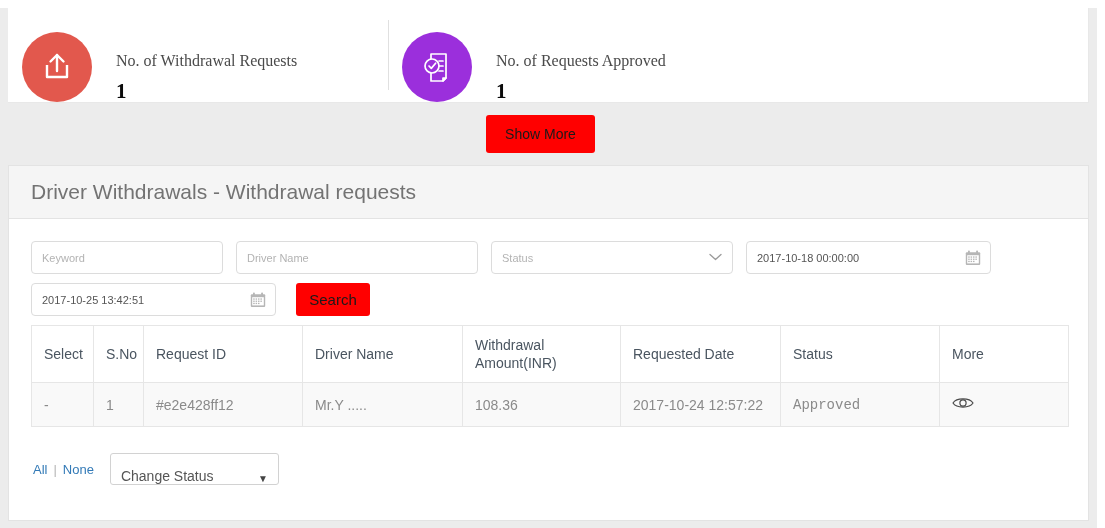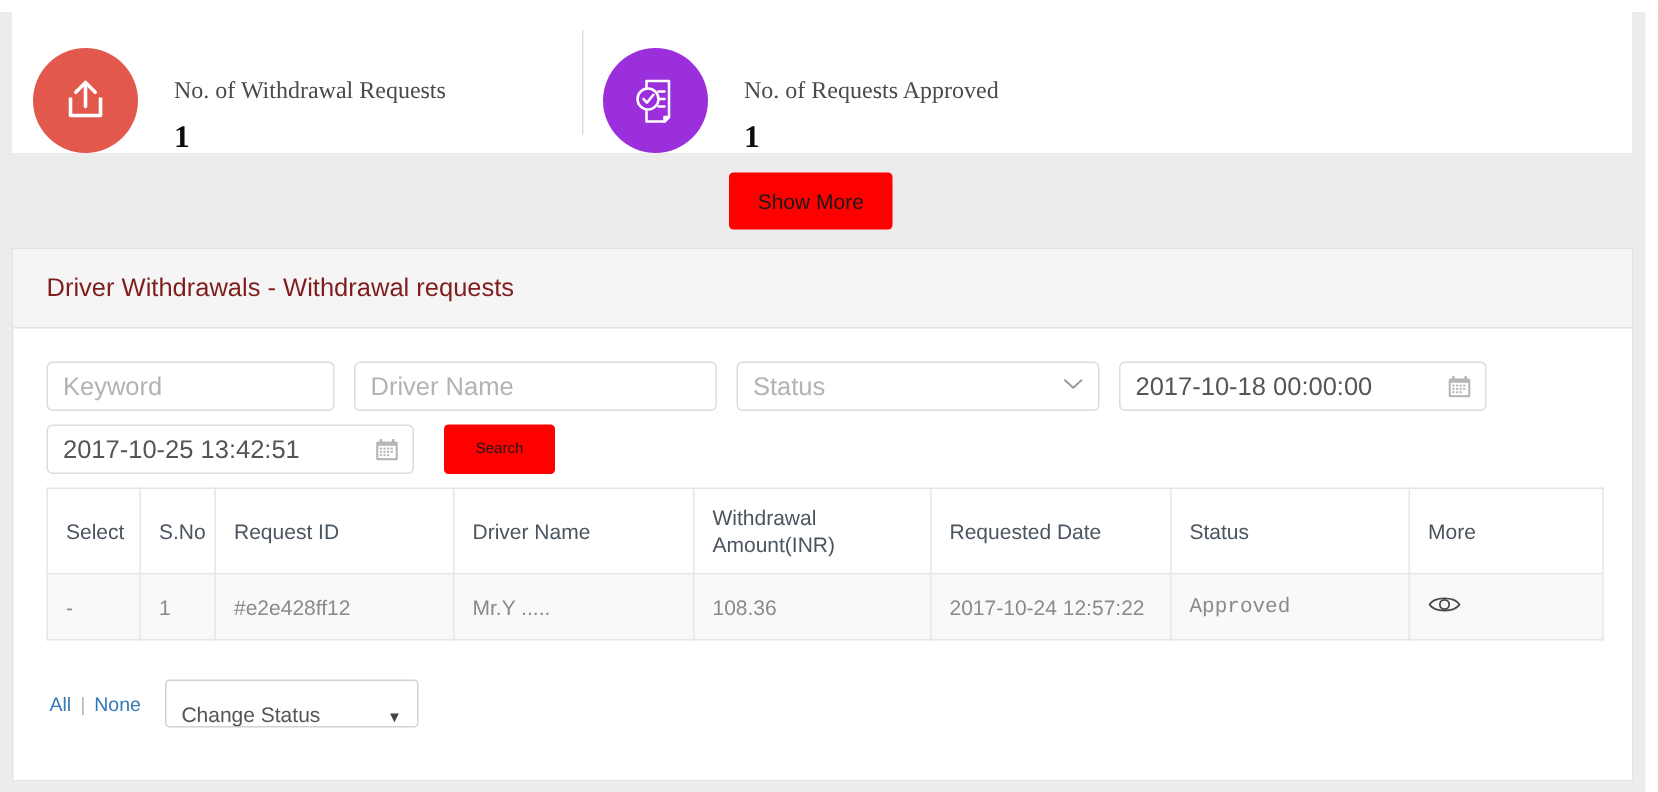--- a/index.html
+++ b/index.html
@@ -96,34 +96,34 @@
     height: 356px;
   }
   .panel-head {
     background: #f5f5f5;
     border-bottom: 1px solid #e3e3e3;
     height: 53px;
     display: flex; align-items: center;
     padding-left: 22px;
   }
   .panel-title {
-    font-size: 17px;
-    color: #7f1d1d;
+    font-size: 21px;
+    color: #737373;
     font-weight: normal;
   }
   .panel-body { padding: 22px 22px 0 22px; }
 
   
   .filter-row { display: flex; gap: 0; margin-bottom: 9px; }
   .fld {
     height: 33px;
     border: 1px solid #dcdcdc;
     border-radius: 4px;
     background: #fff;
-    font-size: 17px;
+    font-size: 11px;
     color: #555;
     padding: 0 10px;
     font-family: "Liberation Sans", sans-serif;
     display: flex; align-items: center;
     position: relative;
   }
   .fld.keyword { width: 192px; margin-right: 13px; }
   .fld.drivername { width: 242px; margin-right: 13px; }
   .fld.status { width: 242px; margin-right: 13px; justify-content: space-between; }
   .fld.datefrom { width: 245px; }
@@ -139,21 +139,21 @@
     position: absolute;
     right: 9px; top: 50%;
     transform: translateY(-50%);
     width: 16px; height: 16px;
   }
   .btn-search {
     background: #ff0000;
     color: #1a1a1a;
     border: 0; border-radius: 3px;
     width: 74px; height: 33px;
-    font-size: 10px;
+    font-size: 15px;
     font-family: "Liberation Sans", sans-serif;
     cursor: pointer;
     padding: 0;
   }
 
   
   table.grid {
     border-collapse: collapse;
     width: 1037px;
     margin-top: 8px;

